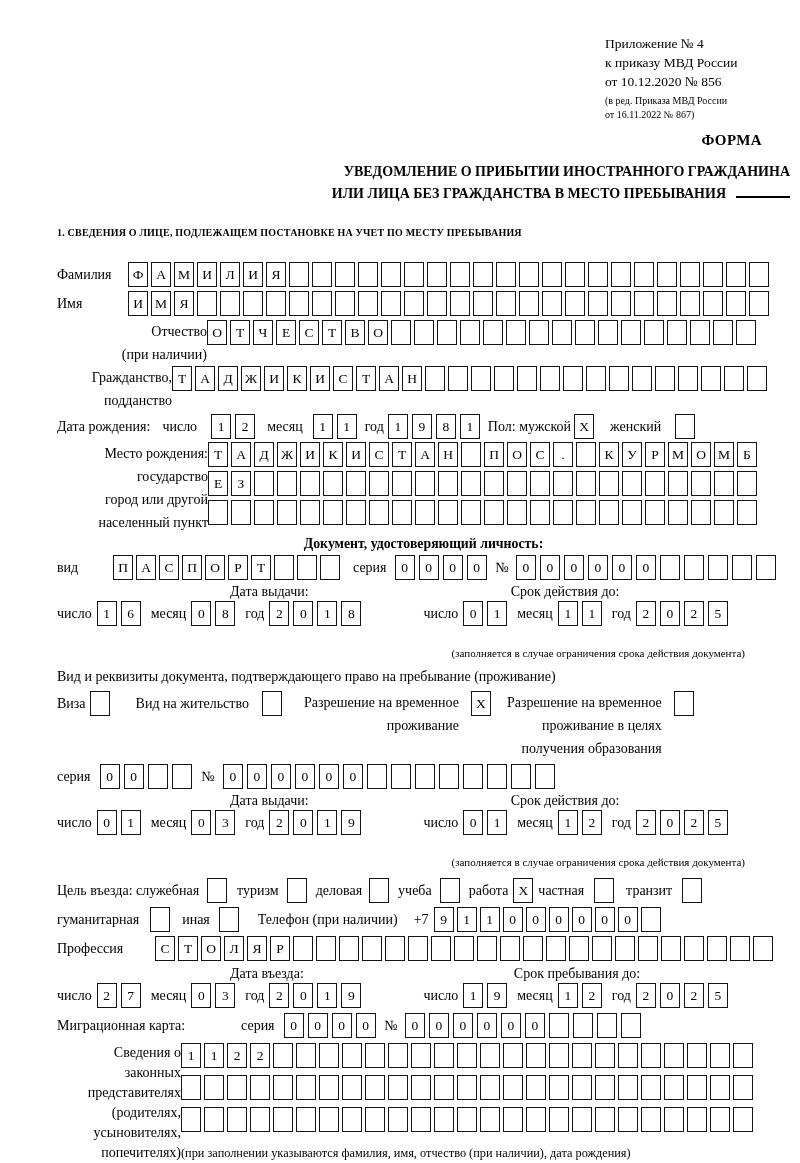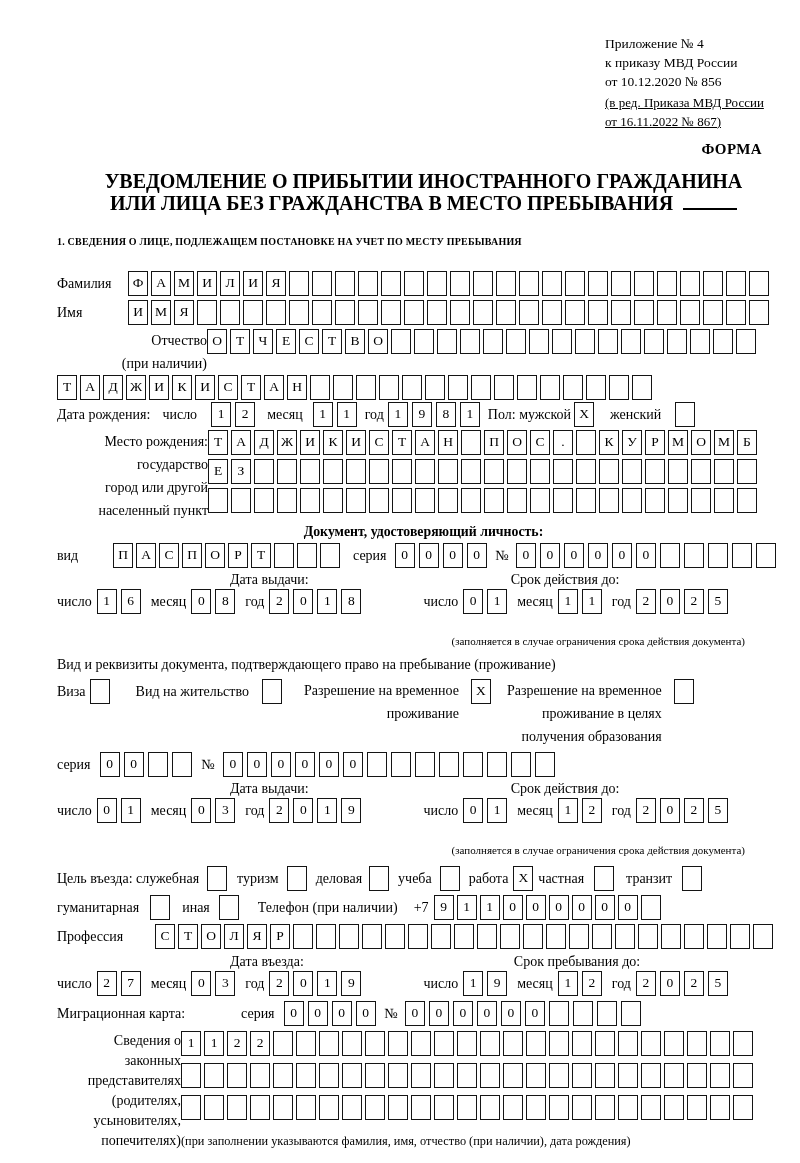--- a/index.html
+++ b/index.html
@@ -1,24 +1,24 @@
 <!DOCTYPE html>
 <html><head>
 <meta charset="utf-8">
 <style>
   html,body{margin:0;padding:0;background:#fff;}
   .page{position:relative;width:800px;height:1163px;background:#ffffff;overflow:hidden;
         font-family:"Liberation Serif","DejaVu Serif",serif;color:#000;}
   .content{padding:34px 10px 0 57px;}
 
   .hdr{margin-left:auto;width:185px;font-size:13.5px;line-height:1.42;}
-  .hdr .small{font-size:13px;line-height:1.4;text-decoration:underline;}
+  .hdr .small{font-size:10px;line-height:1.4;}
   .forma{margin-top:10px;padding-right:28px;text-align:right;font-weight:bold;font-size:15px;letter-spacing:.4px;}
 
-  .title{margin-top:12px;text-align:center;font-weight:bold;font-size:20px;line-height:22px;}
+  .title{margin-top:12px;text-align:right;font-weight:bold;font-size:14px;line-height:22px;}
   .blank{display:inline-block;width:54px;border-bottom:2px solid #000;margin-left:10px;vertical-align:baseline;}
 
   .sec{margin-top:22px;font-weight:bold;font-size:10px;letter-spacing:.2px;}
 
   .frow{display:flex;align-items:flex-start;margin-top:4px;}
   .lbl{font-size:14px;line-height:25px;white-space:nowrap;}
   .lblcol{display:flex;flex-direction:column;align-items:flex-end;}
   .lblcol .lbl{line-height:23px;}
   .center{text-align:center;}
 
@@ -156,20 +156,24 @@
           <span class="cell"></span>
           <span class="cell"></span>
           <span class="cell"></span>
           <span class="cell"></span>
           <span class="cell"></span>
           <span class="cell"></span>
         </span>
   </div>
 
   <div class="frow" style="margin-top:0">
+    <span class="lblcol" style="width:115px">
+      <span class="lbl">Гражданство,</span>
+      <span class="lbl">подданство</span>
+    </span>
     <span class="cells">
           <span class="cell">Т</span>
           <span class="cell">А</span>
           <span class="cell">Д</span>
           <span class="cell">Ж</span>
           <span class="cell">И</span>
           <span class="cell">К</span>
           <span class="cell">И</span>
           <span class="cell">С</span>
           <span class="cell">Т</span>

